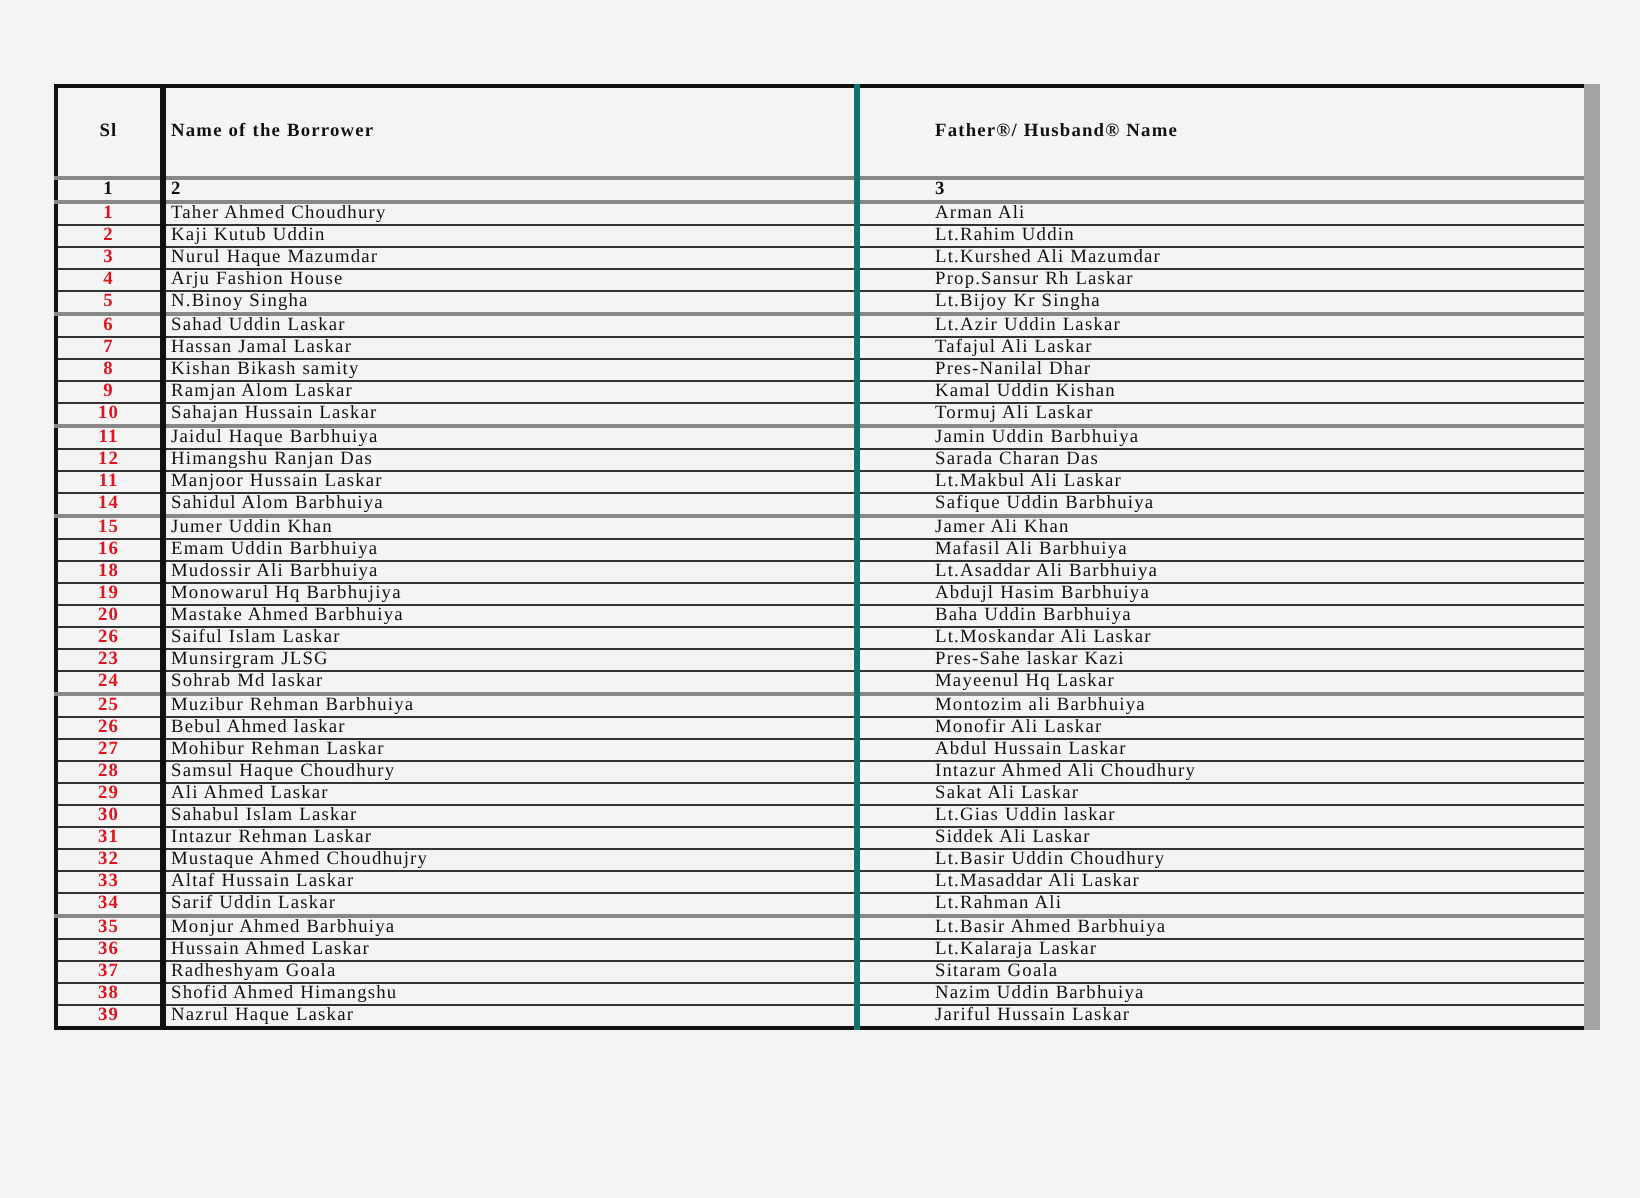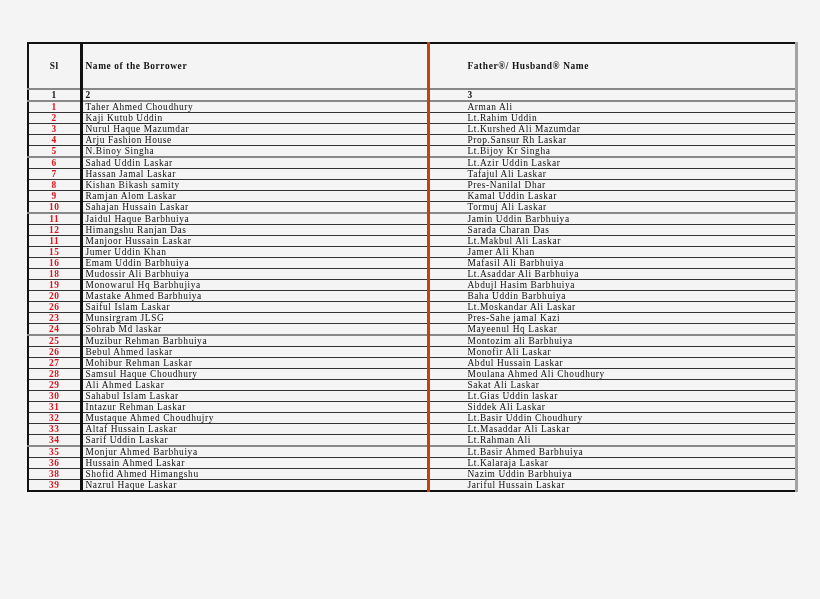--- a/index.html
+++ b/index.html
@@ -63,25 +63,25 @@
       border-bottom: 2px solid #111;
     }
     .col-sl {
       text-align: center;
       padding-left: 0;
       border-left: 2px solid #111;
       border-right: 3px solid #111;
       font-weight: bold;
     }
     .col-name {
-      border-right: 3px solid #c2410c;
+      border-right: 3px solid #0f766e;
       margin-left: 16px;
     }
     .col-father {
-      border-right: 3px solid #a3a3a3;
+      border-right: 8px solid #a3a3a3;
       padding-left: 38px;
     }
     td.col-sl.red {
       color: #e0141e;
     }
   </style>
 </head>
 <body>
 
 <div class="sheet">
@@ -140,21 +140,21 @@
           <td class="col-father">Tafajul Ali Laskar</td>
         </tr>
         <tr class="row">
           <td class="col-sl red">8</td>
           <td class="col-name">Kishan Bikash samity</td>
           <td class="col-father">Pres-Nanilal Dhar</td>
         </tr>
         <tr class="row">
           <td class="col-sl red">9</td>
           <td class="col-name">Ramjan Alom Laskar</td>
-          <td class="col-father">Kamal Uddin Laskar</td>
+          <td class="col-father">Kamal Uddin Kishan</td>
         </tr>
         <tr class="row sep">
           <td class="col-sl red">10</td>
           <td class="col-name">Sahajan Hussain Laskar</td>
           <td class="col-father">Tormuj Ali Laskar</td>
         </tr>
         <tr class="row">
           <td class="col-sl red">11</td>
           <td class="col-name">Jaidul Haque Barbhuiya</td>
           <td class="col-father">Jamin Uddin Barbhuiya</td>
@@ -162,20 +162,25 @@
         <tr class="row">
           <td class="col-sl red">12</td>
           <td class="col-name">Himangshu Ranjan Das</td>
           <td class="col-father">Sarada Charan Das</td>
         </tr>
         <tr class="row">
           <td class="col-sl red">11</td>
           <td class="col-name">Manjoor Hussain Laskar</td>
           <td class="col-father">Lt.Makbul Ali Laskar</td>
         </tr>
+        <tr class="row sep">
+          <td class="col-sl red">14</td>
+          <td class="col-name">Sahidul Alom Barbhuiya</td>
+          <td class="col-father">Safique Uddin Barbhuiya</td>
+        </tr>
         <tr class="row">
           <td class="col-sl red">15</td>
           <td class="col-name">Jumer Uddin Khan</td>
           <td class="col-father">Jamer Ali Khan</td>
         </tr>
         <tr class="row">
           <td class="col-sl red">16</td>
           <td class="col-name">Emam Uddin Barbhuiya</td>
           <td class="col-father">Mafasil Ali Barbhuiya</td>
         </tr>
@@ -195,21 +200,21 @@
           <td class="col-father">Baha Uddin Barbhuiya</td>
         </tr>
         <tr class="row">
           <td class="col-sl red">26</td>
           <td class="col-name">Saiful Islam Laskar</td>
           <td class="col-father">Lt.Moskandar Ali Laskar</td>
         </tr>
         <tr class="row">
           <td class="col-sl red">23</td>
           <td class="col-name">Munsirgram JLSG</td>
-          <td class="col-father">Pres-Sahe jamal Kazi</td>
+          <td class="col-father">Pres-Sahe laskar Kazi</td>
         </tr>
         <tr class="row sep">
           <td class="col-sl red">24</td>
           <td class="col-name">Sohrab Md laskar</td>
           <td class="col-father">Mayeenul Hq Laskar</td>
         </tr>
         <tr class="row">
           <td class="col-sl red">25</td>
           <td class="col-name">Muzibur Rehman Barbhuiya</td>
           <td class="col-father">Montozim ali Barbhuiya</td>
@@ -220,21 +225,21 @@
           <td class="col-father">Monofir Ali Laskar</td>
         </tr>
         <tr class="row">
           <td class="col-sl red">27</td>
           <td class="col-name">Mohibur Rehman Laskar</td>
           <td class="col-father">Abdul Hussain Laskar</td>
         </tr>
         <tr class="row">
           <td class="col-sl red">28</td>
           <td class="col-name">Samsul Haque Choudhury</td>
-          <td class="col-father">Moulana Ahmed Ali Choudhury</td>
+          <td class="col-father">Intazur Ahmed Ali Choudhury</td>
         </tr>
         <tr class="row">
           <td class="col-sl red">29</td>
           <td class="col-name">Ali Ahmed Laskar</td>
           <td class="col-father">Sakat Ali Laskar</td>
         </tr>
         <tr class="row">
           <td class="col-sl red">30</td>
           <td class="col-name">Sahabul Islam Laskar</td>
           <td class="col-father">Lt.Gias Uddin laskar</td>
@@ -261,20 +266,25 @@
         </tr>
         <tr class="row">
           <td class="col-sl red">35</td>
           <td class="col-name">Monjur Ahmed Barbhuiya</td>
           <td class="col-father">Lt.Basir Ahmed Barbhuiya</td>
         </tr>
         <tr class="row">
           <td class="col-sl red">36</td>
           <td class="col-name">Hussain Ahmed Laskar</td>
           <td class="col-father">Lt.Kalaraja Laskar</td>
+        </tr>
+        <tr class="row">
+          <td class="col-sl red">37</td>
+          <td class="col-name">Radheshyam Goala</td>
+          <td class="col-father">Sitaram Goala</td>
         </tr>
         <tr class="row">
           <td class="col-sl red">38</td>
           <td class="col-name">Shofid Ahmed Himangshu</td>
           <td class="col-father">Nazim Uddin Barbhuiya</td>
         </tr>
         <tr class="row">
           <td class="col-sl red">39</td>
           <td class="col-name">Nazrul Haque Laskar</td>
           <td class="col-father">Jariful Hussain Laskar</td>

